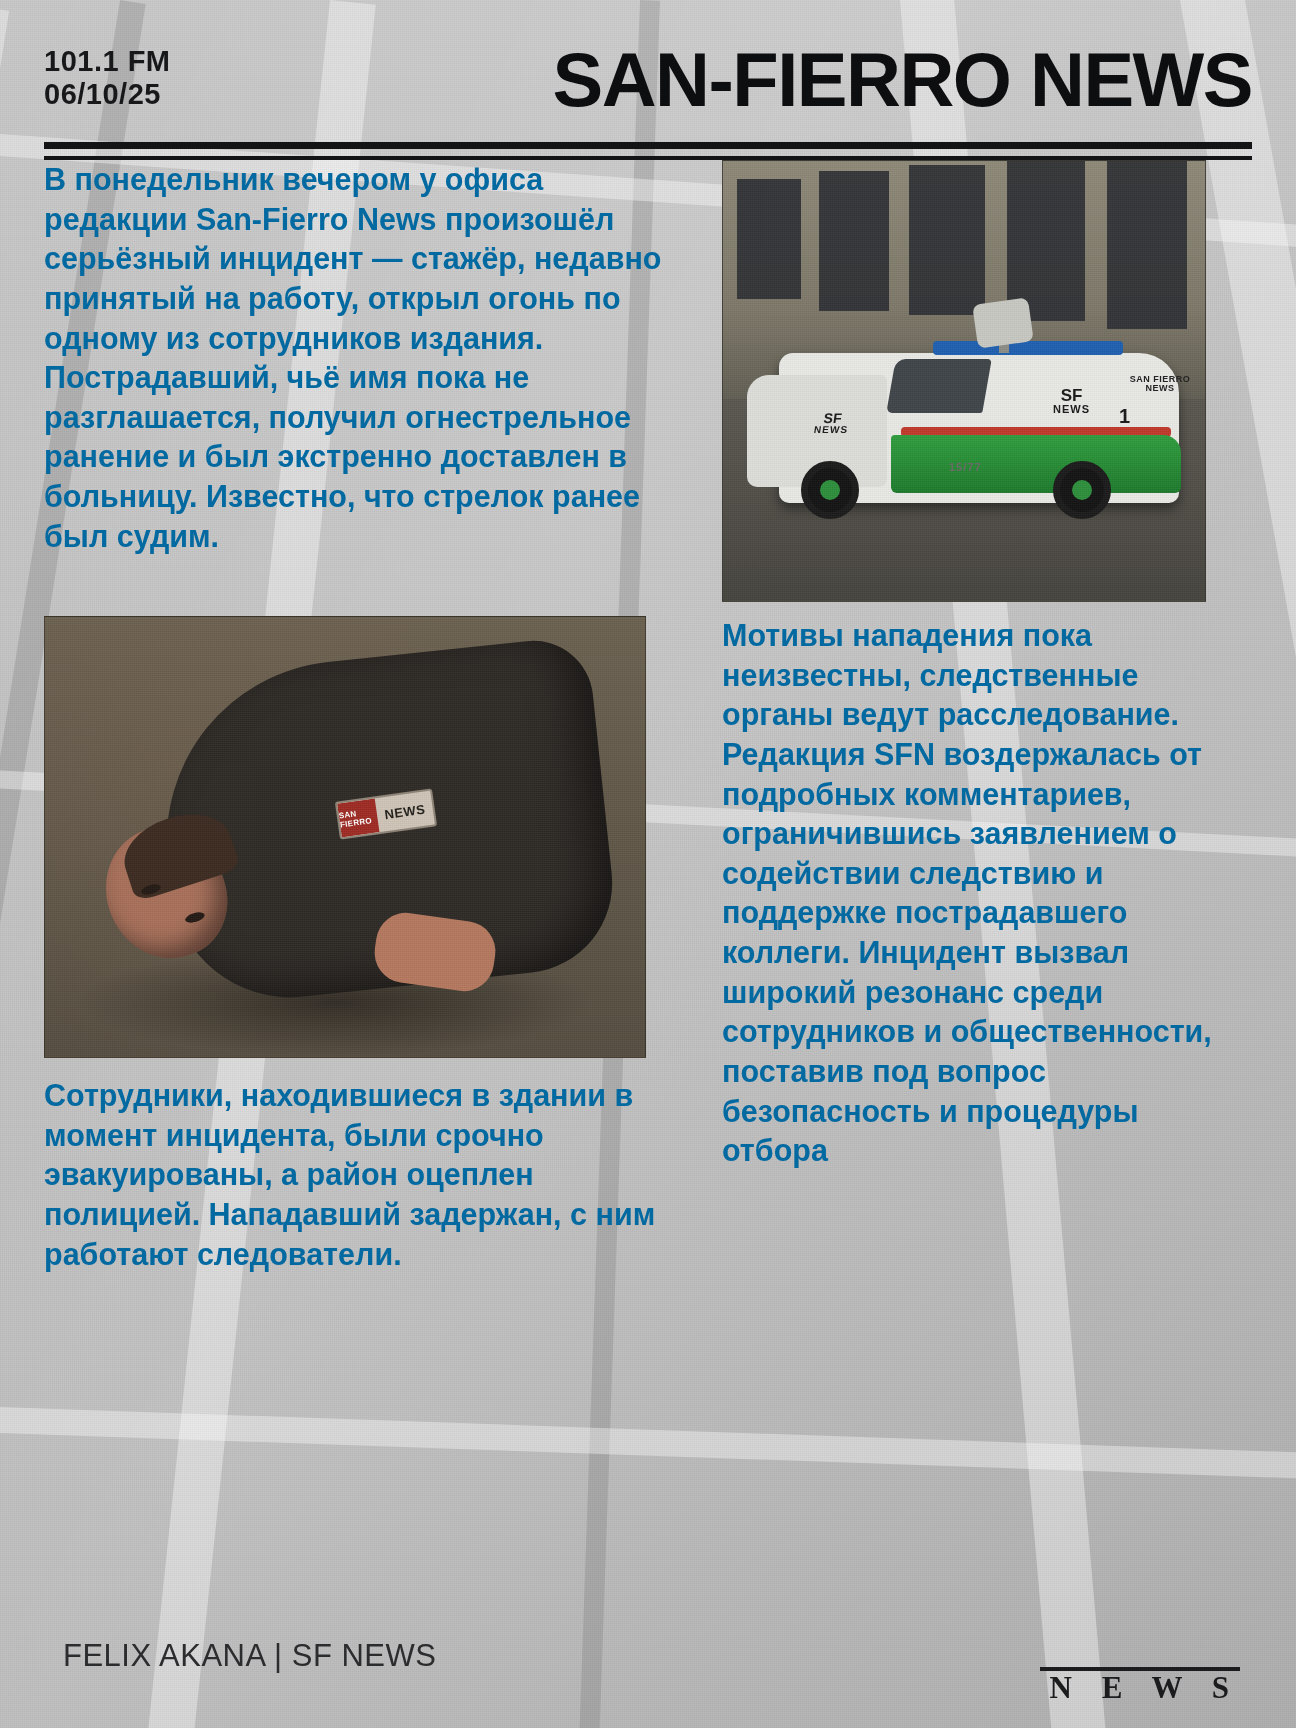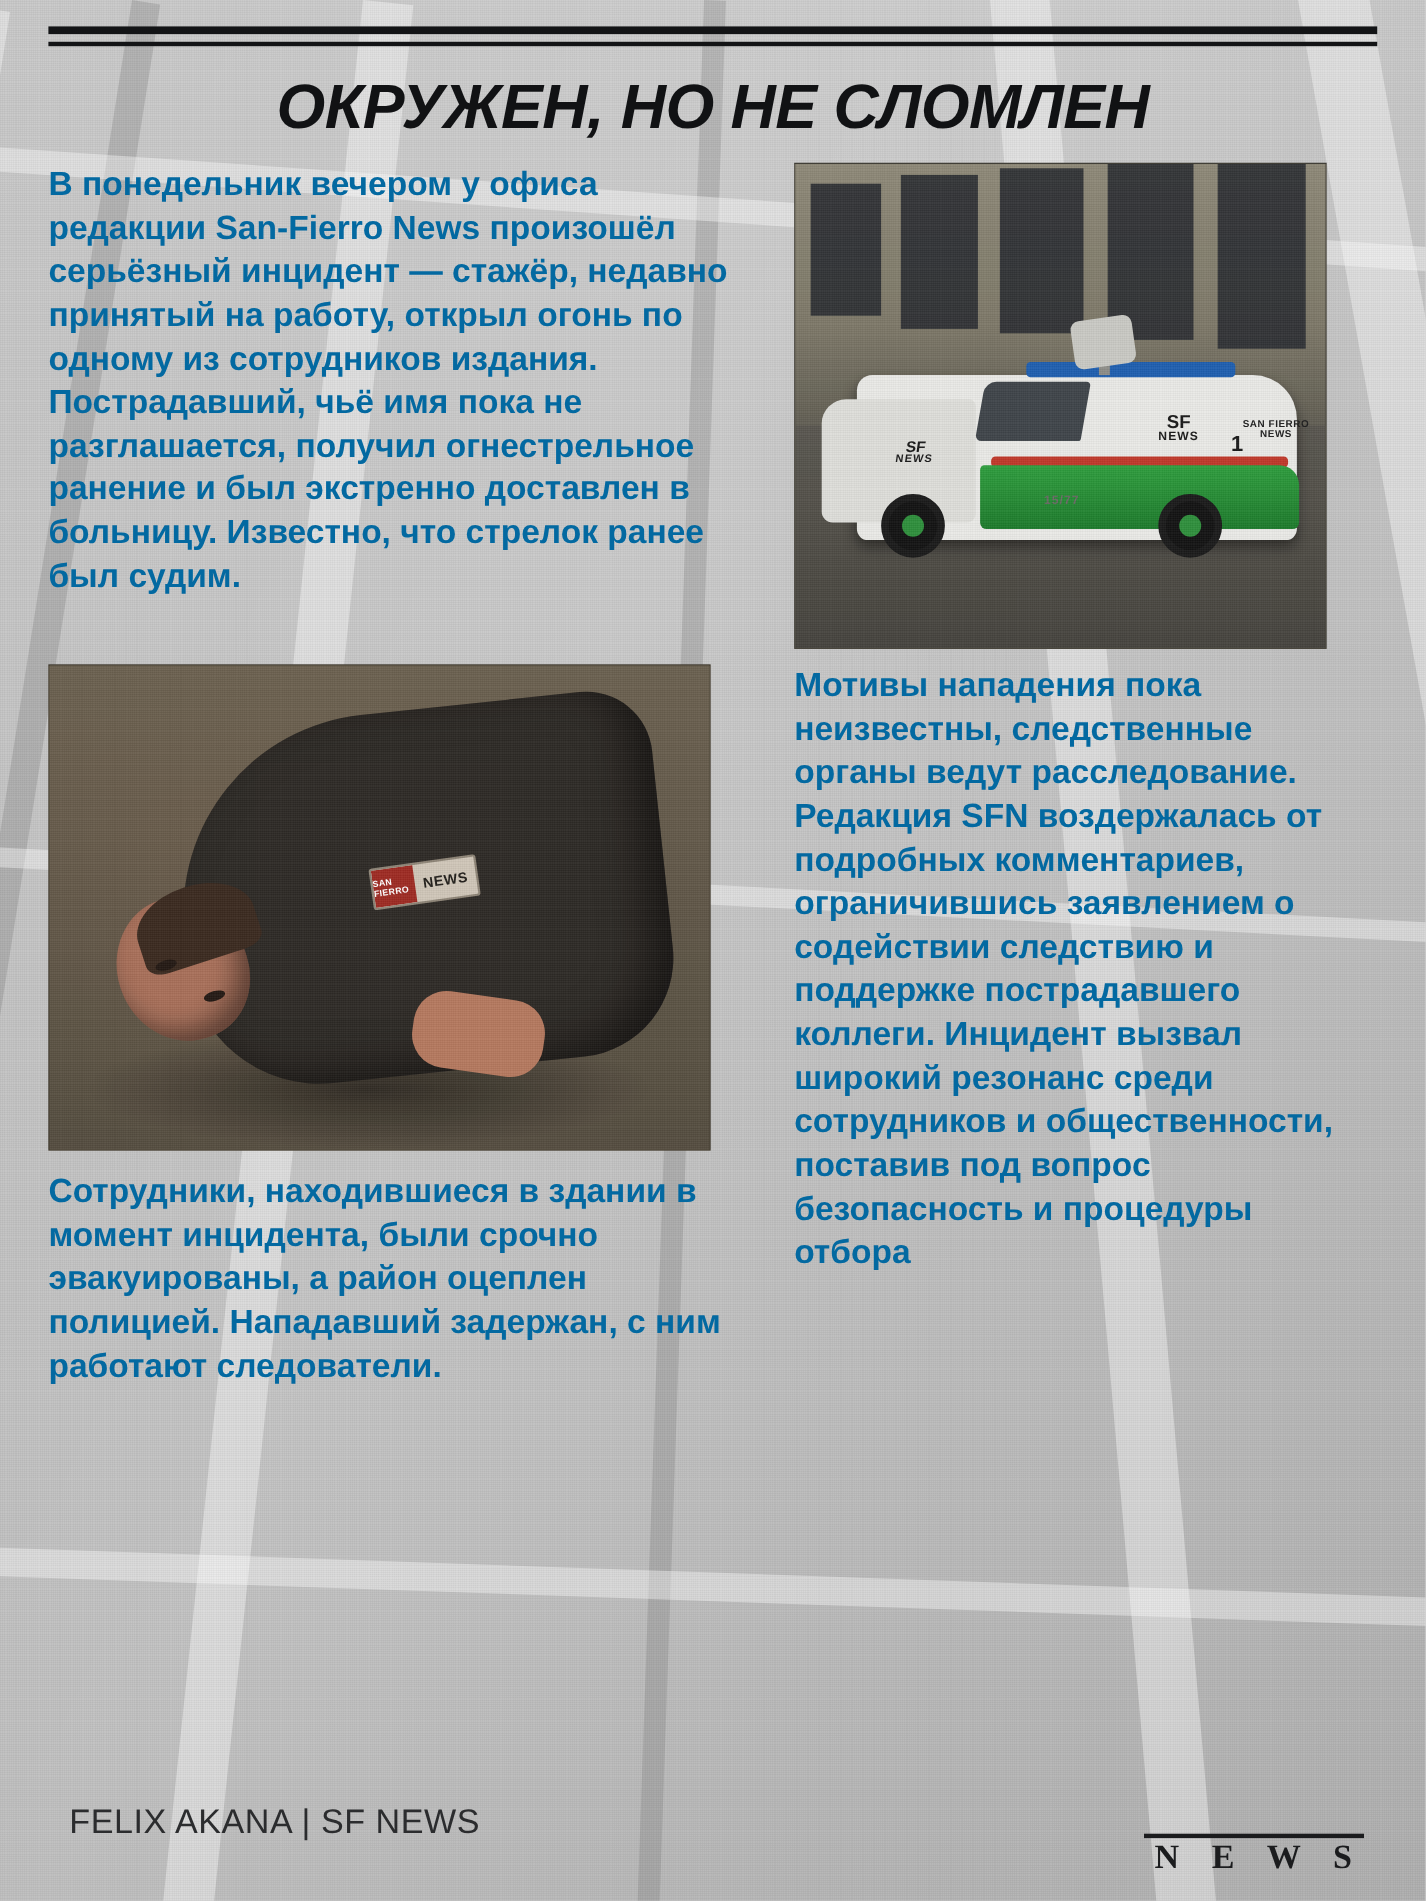--- a/index.html
+++ b/index.html
@@ -229,21 +229,21 @@
     left: 330px; top: 226px;
     font-size: 17px;
   }
   .van-badge.sf small { display:block; font-size: 11px; letter-spacing: 1px; }
   .van-badge.side {
     left: 92px; top: 250px;
     font-size: 14px; transform: skewX(-8deg);
   }
   .van-badge.side small { display:block; font-size: 10px; letter-spacing: 1px; }
   .van-badge.sfn {
-    left: 392px; top: 232px;
+    left: 392px; top: 214px;
     font-size: 9px; color:#202020; letter-spacing:.5px;
   }
   .van-num {
     position: absolute; left: 396px; top: 244px;
     width: 20px; height: 26px;
     color:#1a1a1a; font-weight:bold; font-size: 20px;
   }
   .van-plate {
     position: absolute; left: 226px; top: 300px;
     font-size: 11px; color: #6b6b66; letter-spacing: 1px; font-weight: bold;
@@ -389,28 +389,34 @@
   <div class="beam" style="left:900px;  top:0;    width:54px;  height:2200px; transform: rotate(-5deg);"></div>
   <div class="beam" style="left:1180px; top:0;    width:64px;  height:2200px; transform: rotate(-10deg);"></div>
   <div class="beam" style="left:-200px; top:120px; width:1900px; height:22px; transform: rotate(4deg);"></div>
   <div class="beam" style="left:-200px; top:760px; width:1900px; height:18px; transform: rotate(3deg);"></div>
   <div class="beam" style="left:-200px; top:1400px; width:1900px; height:26px; transform: rotate(2deg);"></div>
   <div class="noise"></div>
 </div>
 
 <div class="sheet">
 
+  <div class="masthead">
+    <div class="station">
+      <div>101.1 FM</div>
+      <div>06/10/25</div>
+    </div>
+    <div class="paper-title">SAN-FIERRO NEWS</div>
+  </div>
 
   <div class="rules">
     <div class="rule-thick"></div>
     <div class="rule-gap"></div>
     <div class="rule-thin"></div>
   </div>
 
-  <div class="headline">ОКРУЖЕН, НО НЕ СЛОМЛЕН</div>
 
   <div class="body-area">
 
     <div class="row-1">
       <div class="col-left">
         <p class="article">В понедельник вечером у офиса редакции San-Fierro News произошёл серьёзный инцидент — стажёр, недавно принятый на работу, открыл огонь по одному из сотрудников издания. Пострадавший, чьё имя пока не разглашается, получил огнестрельное ранение и был экстренно доставлен в больницу. Известно, что стрелок ранее был судим.</p>
       </div>
 
       <div class="col-right">
 

